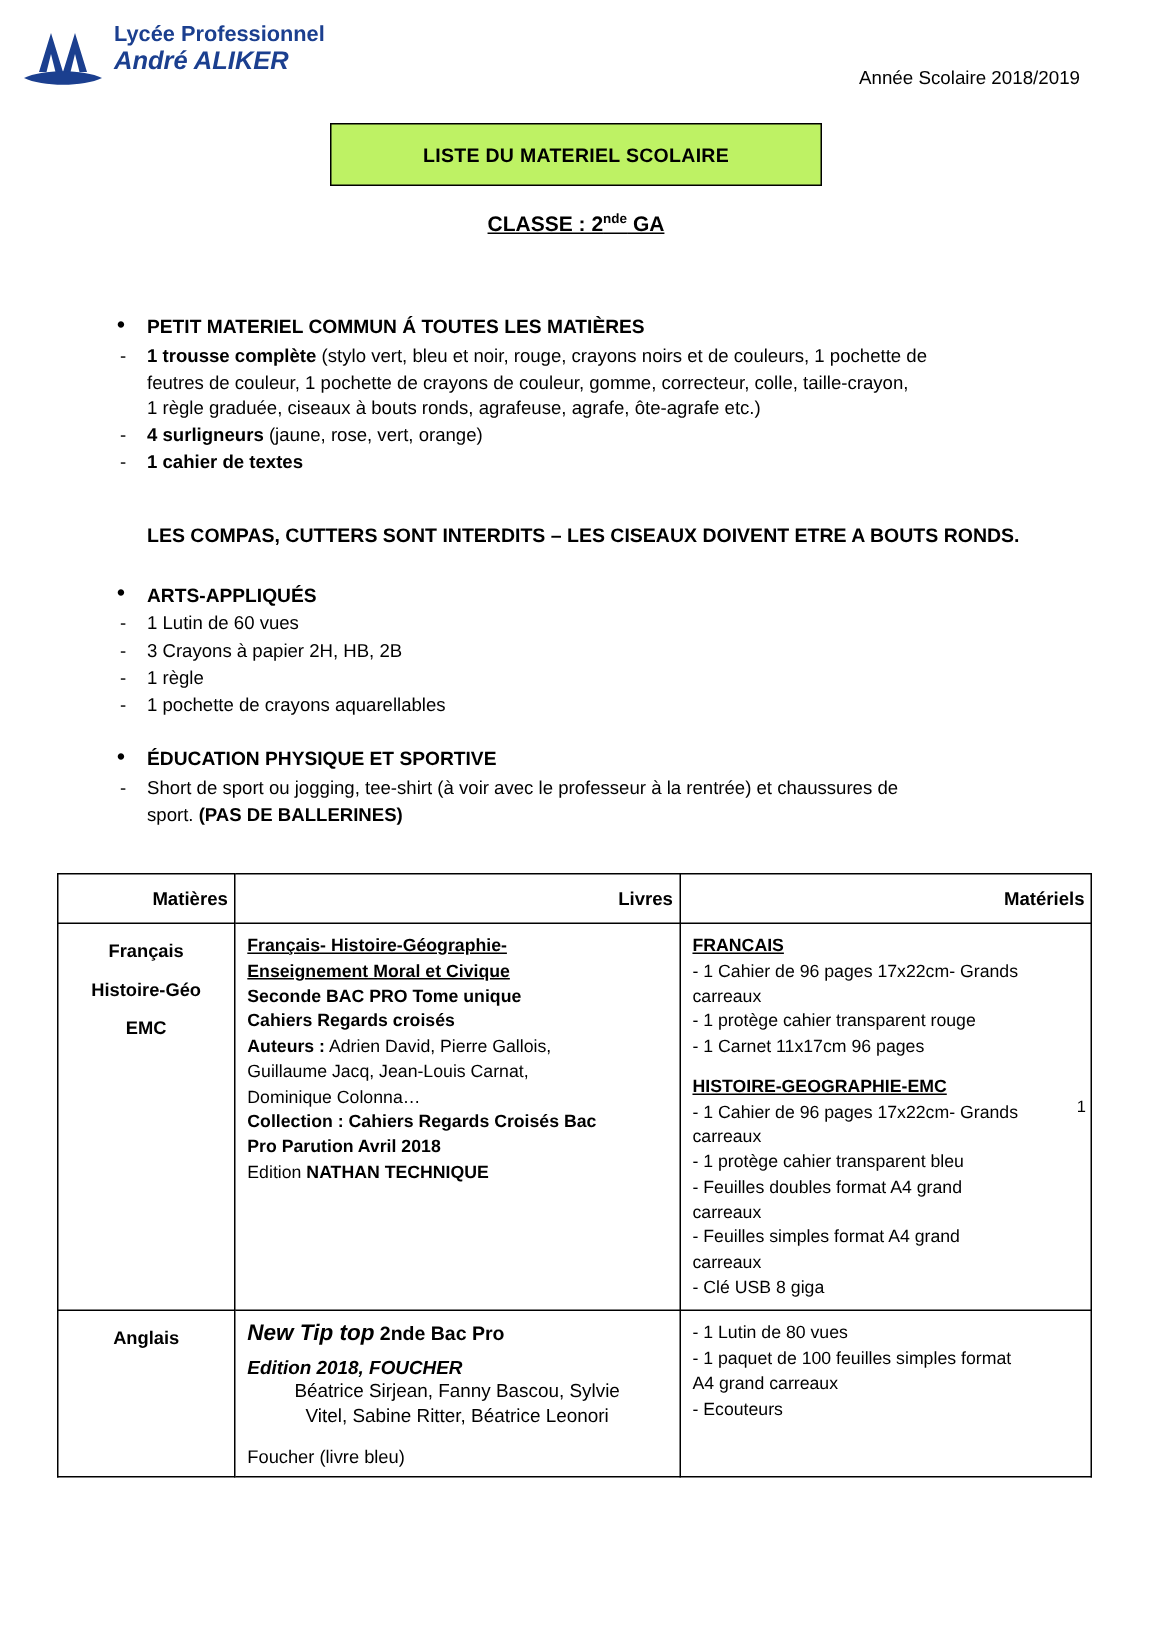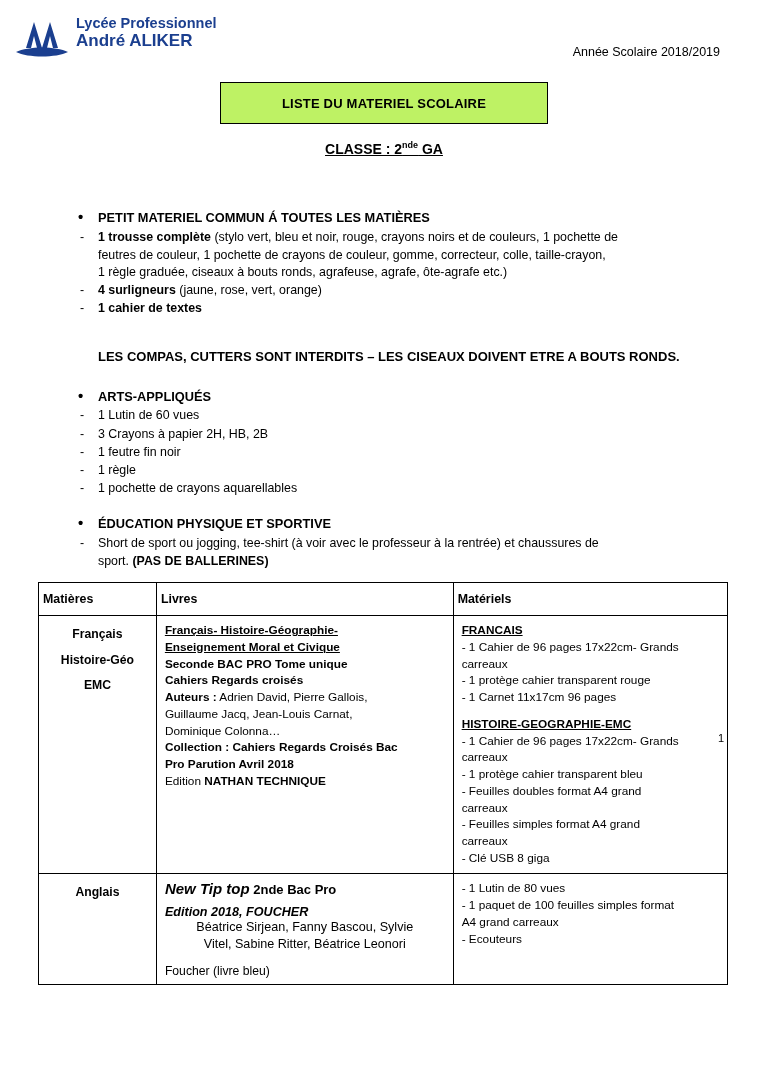--- a/index.html
+++ b/index.html
@@ -48,20 +48,21 @@
   }
   .logo-line1 {
     font-size: 14.5px;
     color: #1b3f8f;
     font-weight: bold;
   }
   .logo-line2 {
     font-size: 17px;
     color: #1b3f8f;
     font-weight: bold;
+    font-style: italic;
   }
   .school-year {
     position: absolute;
     right: 48px;
     top: 45px;
     font-size: 12.5px;
   }
 
   
   .title-box {
@@ -150,21 +151,21 @@
     width: 690px;
     border-collapse: collapse;
     font-size: 11.8px;
   }
   .mat-table th, .mat-table td {
     border: 1px solid #000;
     vertical-align: top;
     padding: 6px 8px;
   }
   .mat-table th {
-    text-align: left;
+    text-align: right;
     font-weight: bold;
     font-size: 12.4px;
     padding: 9px 4px;
   }
   .col-matiere { width: 112px; }
   .col-livres  { width: 300px; }
   .col-mat     { width: 276px; }
 
   .cell-center {
     text-align: center;
@@ -260,21 +261,20 @@
 
     <div class="dash-item">
       <b>1 cahier de textes</b><span></span>
     </div>
 
     <div class="warning">LES COMPAS, CUTTERS SONT INTERDITS – LES CISEAUX DOIVENT ETRE A BOUTS RONDS.</div>
 
     <div class="bullet-head" style="margin-top:22px;">ARTS-APPLIQUÉS</div>
     <div class="dash-item">1 Lutin de 60 vues</div>
     <div class="dash-item">3 Crayons à papier 2H, HB, 2B</div>
-    <div class="dash-item">1 feutre fin noir</div>
     <div class="dash-item">1 règle</div>
     <div class="dash-item">1 pochette de crayons aquarellables</div>
 
     <div class="bullet-head" style="margin-top:18px;">ÉDUCATION PHYSIQUE ET SPORTIVE</div>
     <div class="dash-item">Short de sport ou jogging, tee-shirt (à voir avec le professeur à la rentrée)  et chaussures de</div>
     <div class="cont-line">
       <span>sport. </span><b>(PAS DE BALLERINES)</b>
     </div>
   </div>
 

